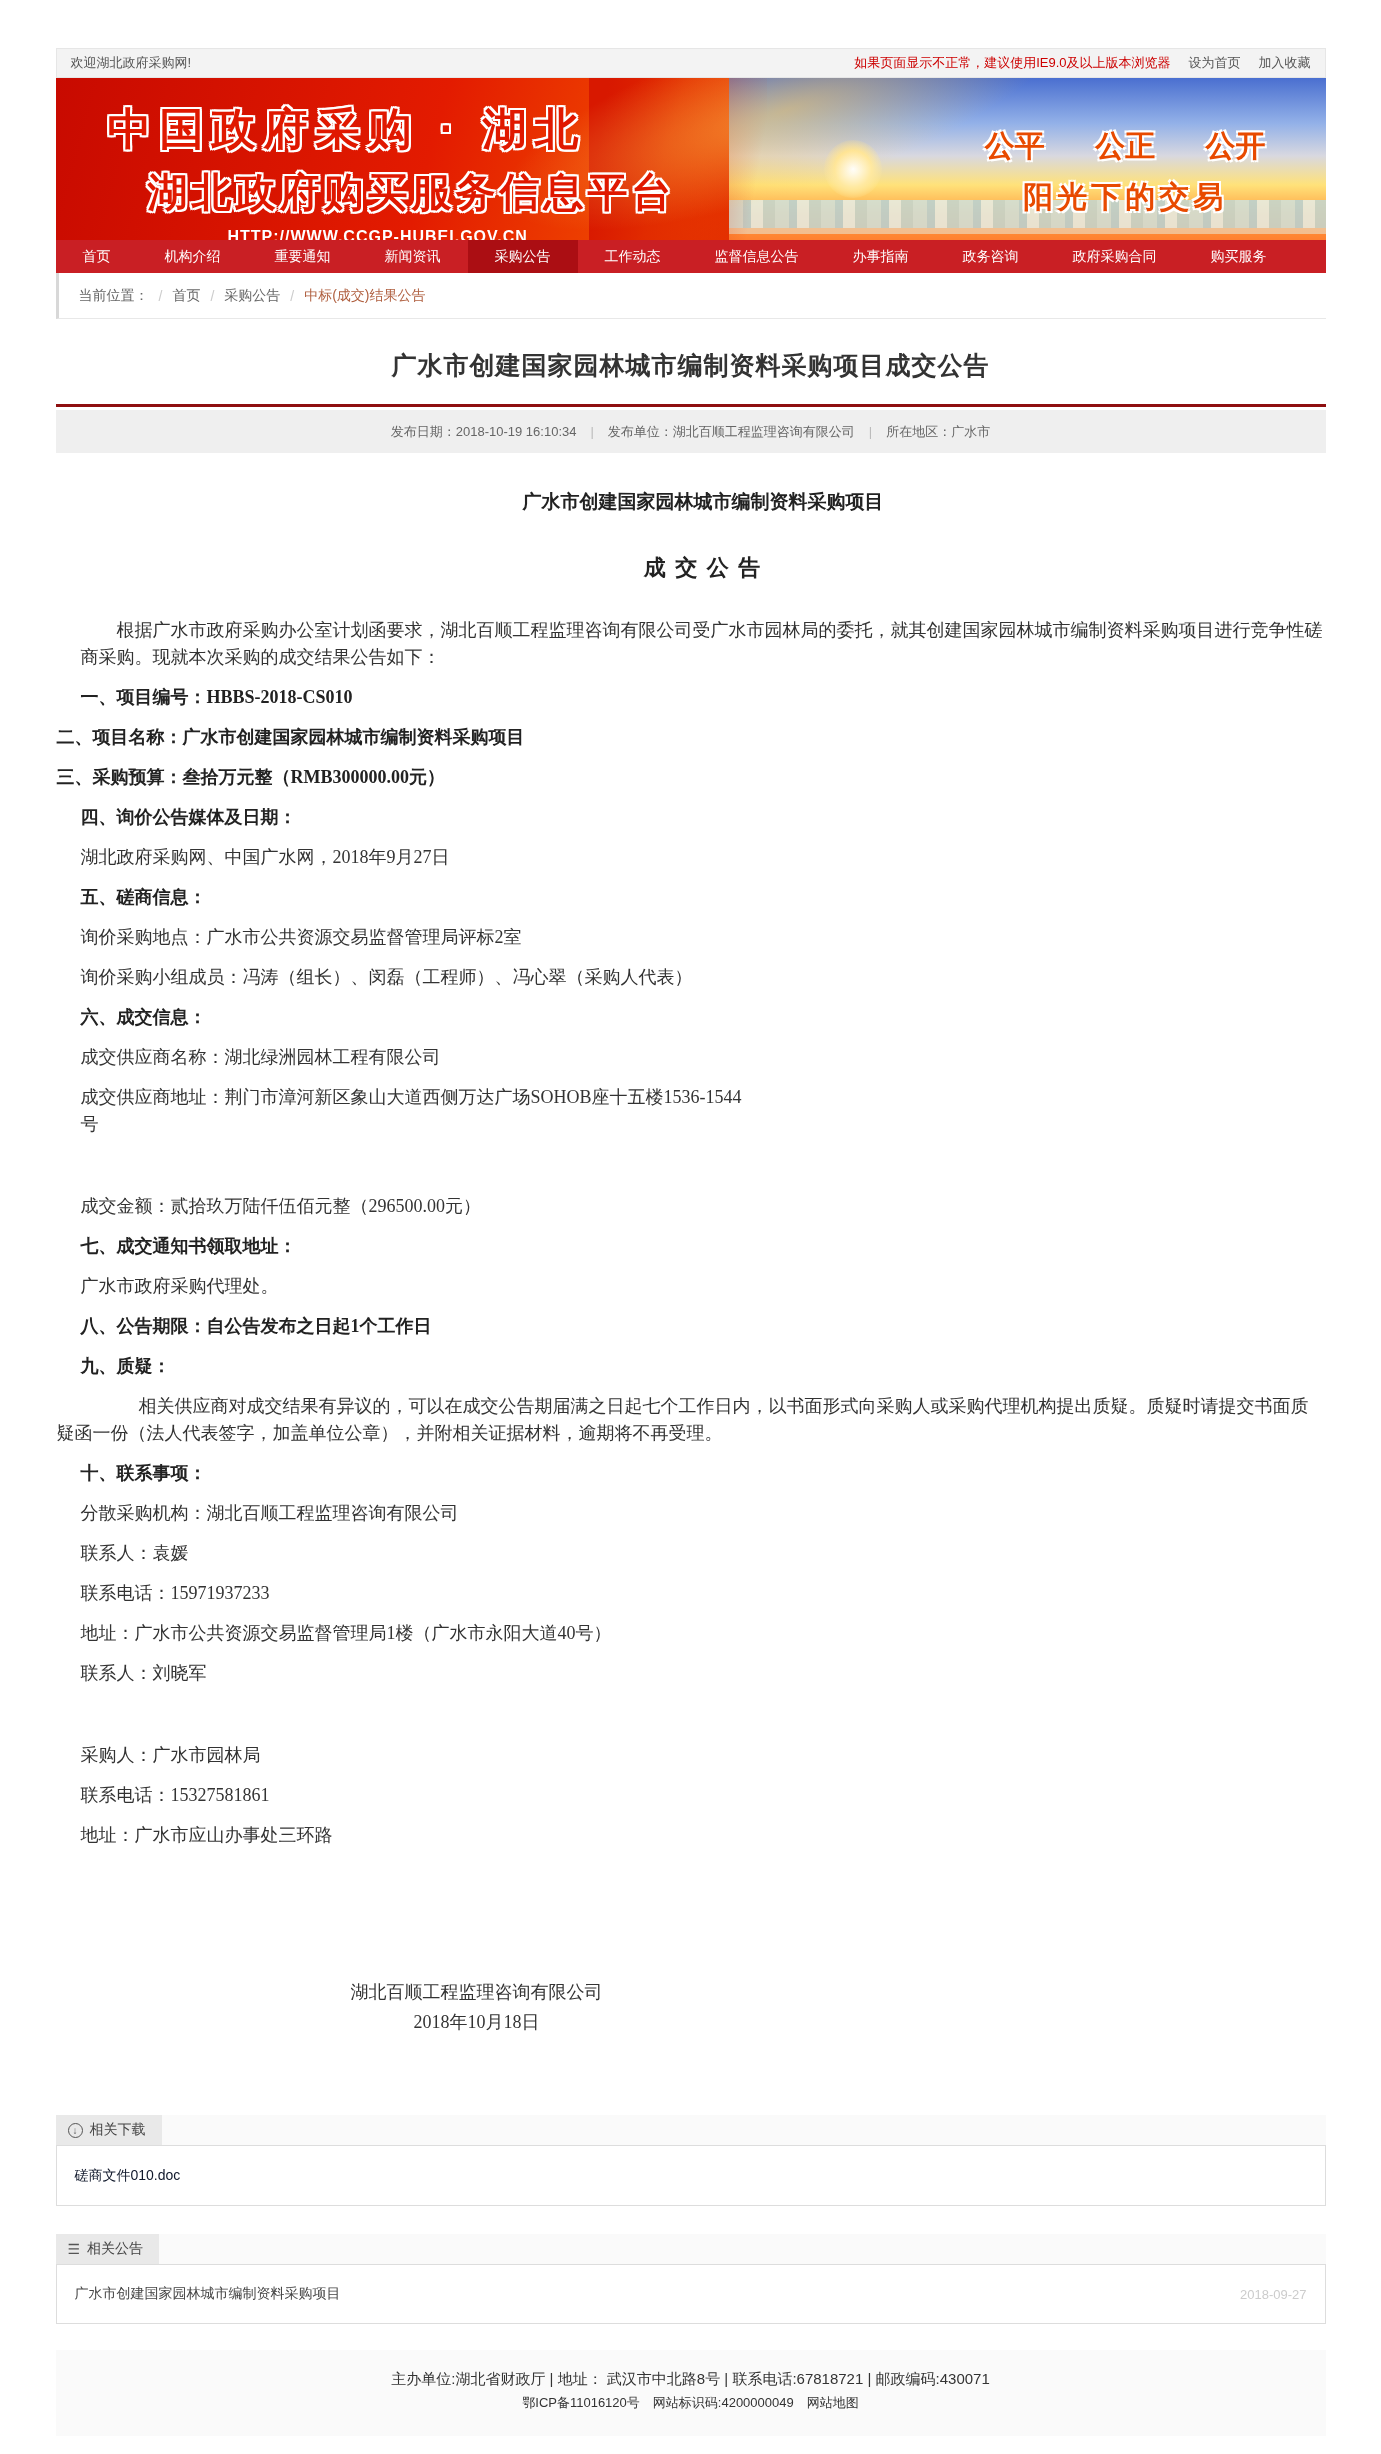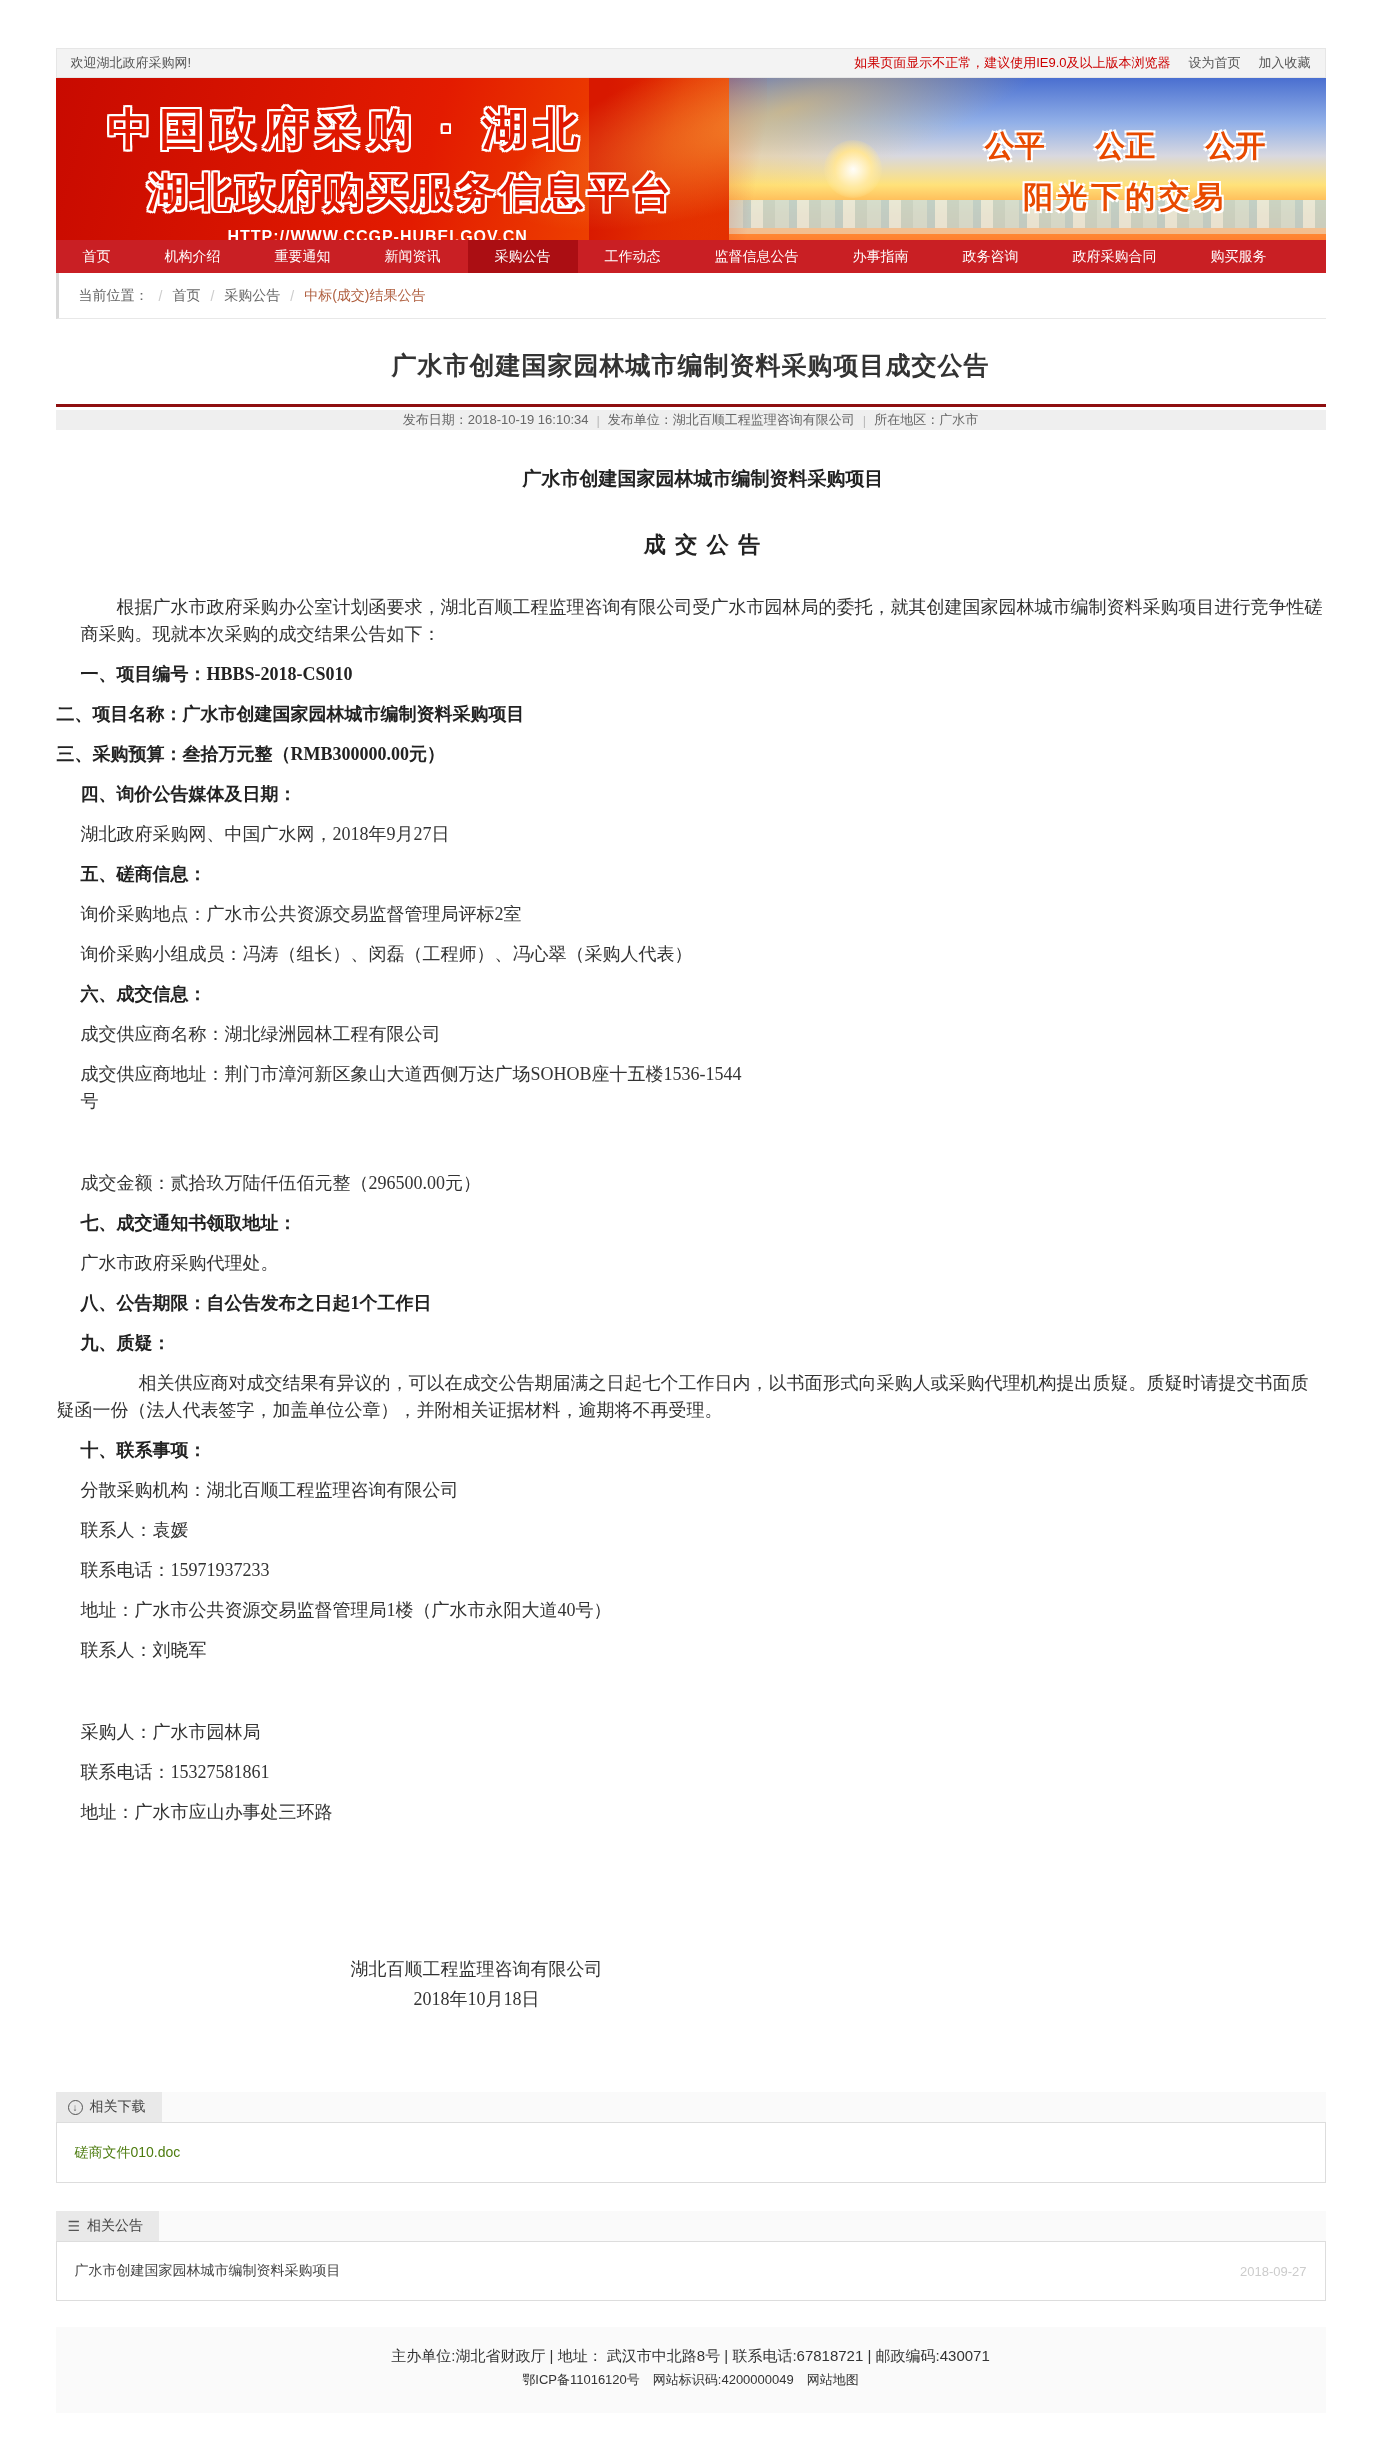--- a/index.html
+++ b/index.html
@@ -55,22 +55,22 @@
                 padding-left:20px; font-size:14px; color:#666; background:#fff; }
   .crumb { color:#666; cursor:pointer; }
   .crumb-sep { color:#ccc; }
   .crumb.current { color:#b06040; cursor:default;text-align:center; }
 
   
   .article { background:#fff; padding-bottom:10px; }
   .art-title { text-align:center; font-size:25px; font-weight:bold; color:#333;
                margin:30px 0 22px 0; letter-spacing:1px; }
   .art-divider { height:3px; background:#8e0f10; }
-  .art-meta { height:20px; background:#efefef; margin-top:3px; display:flex; align-items:center;
-              justify-content:center; gap:8px; font-size:13px; color:#666; }
+  .art-meta { height:43px; background:#efefef; margin-top:3px; display:flex; align-items:center;
+              justify-content:center; gap:14px; font-size:13px; color:#666; }
   .meta-sep { color:#bbb; }
   .doc { font-family:"Liberation Serif", serif; color:#333; font-size:18px; padding:0 0 0 25px; }
   .doc-title { text-align:center; font-weight:bold; font-size:19px; margin:36px 0 0 0; color:#222; }
   .doc-subtitle { text-align:center; font-weight:bold; font-size:22px; letter-spacing:2px; margin:38px 0 34px 0; color:#222; }
   .doc p { line-height:27px; margin:0 0 13px 0; }
   .b { font-weight:bold; color:#222; }
   .ind { text-indent:2em; }
   .mneg { margin-left:-24px !important; }
   .m15 { margin-left:15px; }
   .m25 { margin-left:25px; }
@@ -85,21 +85,21 @@
 
   
   .rel { margin-top:18px; background:#fafafa; }
   .rel-tab { display:inline-flex; align-items:center; gap:7px; background:#e9e9e9;
              padding:6px 16px 6px 12px; font-size:14px; color:#444; }
   .icon-circle { display:inline-flex; align-items:center; justify-content:center;
                  width:15px; height:15px; border:1.5px solid #555; border-radius:50%;
                  font-size:10px; color:#555; font-weight:bold; }
   .icon-list { font-size:14px; color:#555; }
   .rel-box { border:1px solid #ddd; background:#fff; padding:20px 18px; }
-  .dl-link { font-size:14px; color:#4d7c0f; cursor:pointer; }
+  .dl-link { font-size:14px; color:#0f172a; cursor:pointer; }
   .ann-row { display:flex; justify-content:space-between; align-items:center; cursor:pointer; }
   .ann-title { font-size:14px; color:#444; }
   .ann-date { font-size:13px; color:#ccc;margin-left:23px; }
 
   
   .footer { margin-top:26px; padding:18px 0 22px 0; text-align:center; background:#fafafa; }
   .f-line { font-size:15px; color:#333; line-height:22px; }
   .f-line2 { font-size:13px; color:#333; line-height:22px; margin-top:2px; }
 </style>
 </head>

